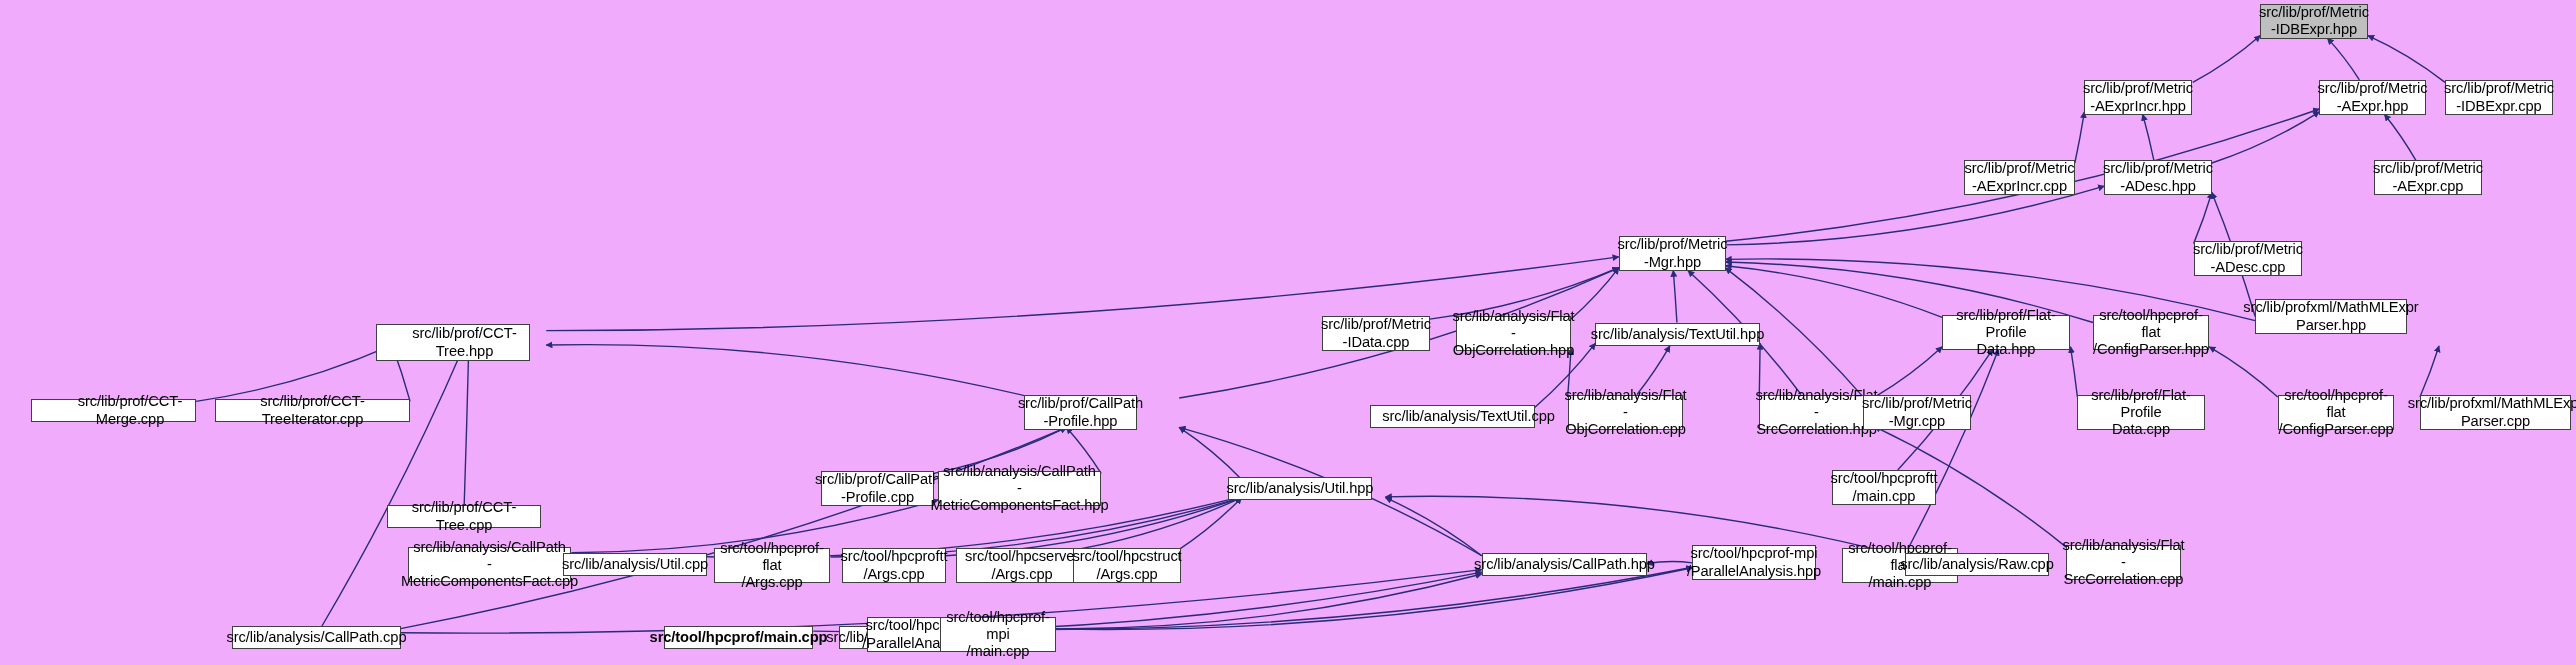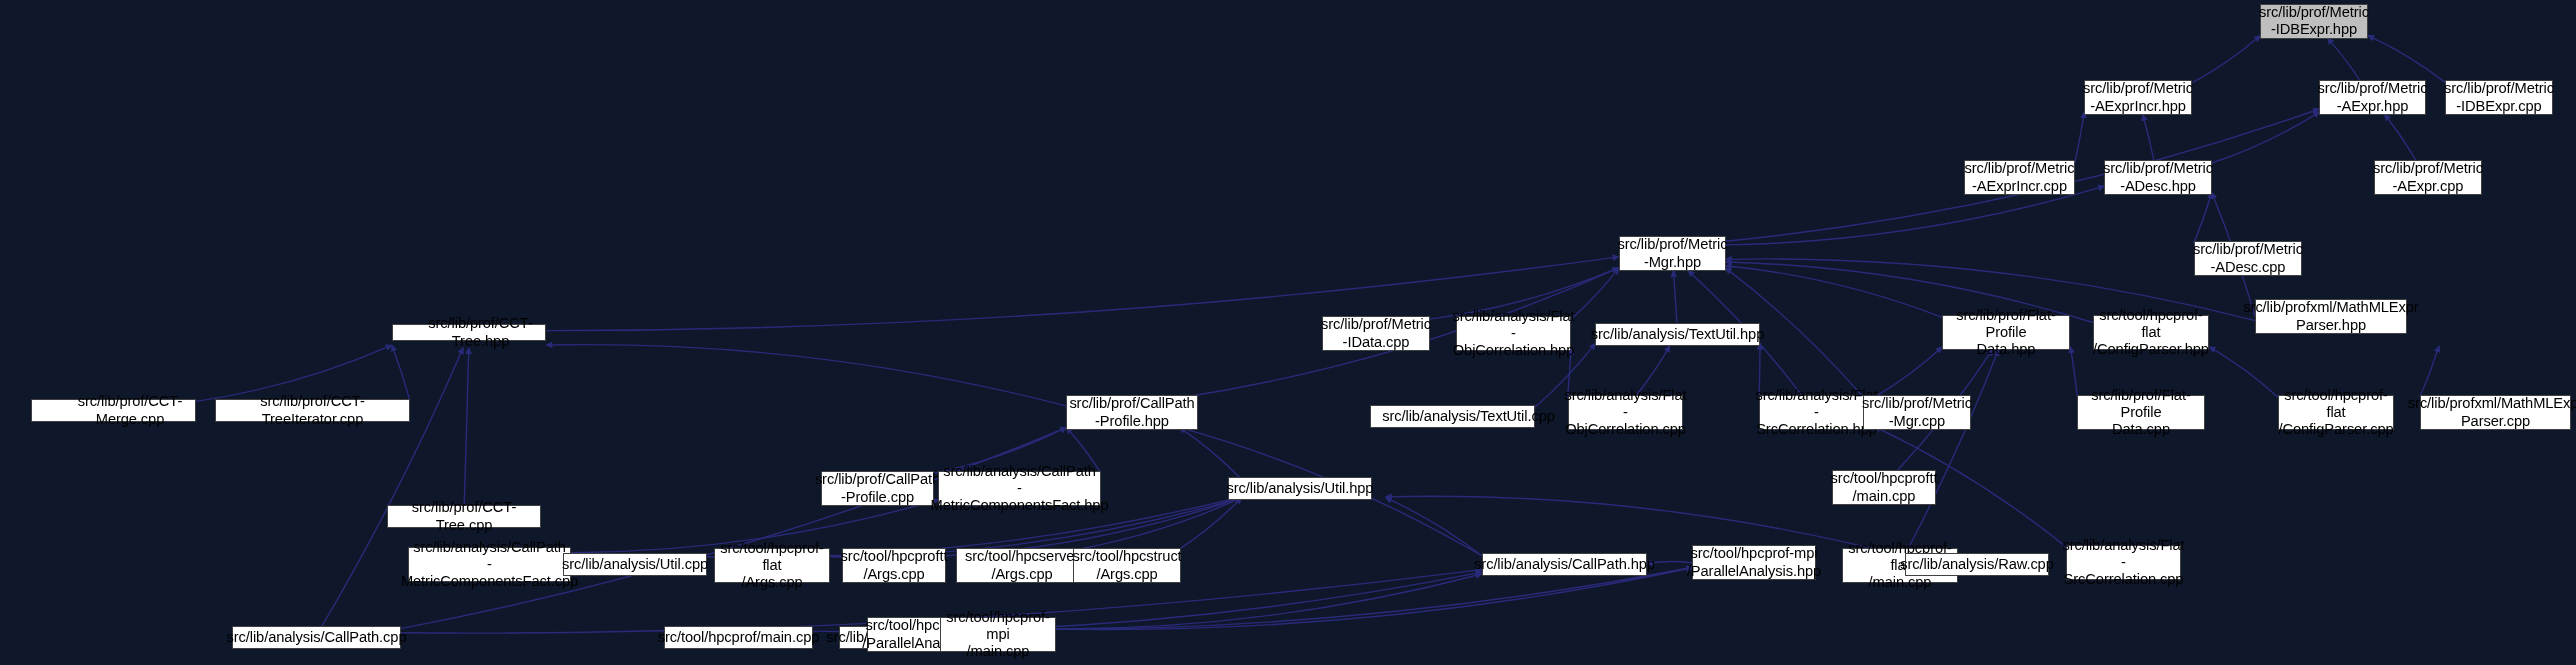--- a/index.html
+++ b/index.html
@@ -4,21 +4,21 @@
 <style>
   html, body {
     margin: 0;
     padding: 0;
     background: #ffffff;
   }
   #graph {
     position: relative;
     width: 2576px;
     height: 665px;
-    background: #0f172a;
+    background: #f0abfc;
     font-family: "Liberation Sans", sans-serif;
     overflow: hidden;
   }
   #edges {
     position: absolute;
     left: 0;
     top: 0;
     width: 2576px;
     height: 665px;
     pointer-events: none;
@@ -125,36 +125,36 @@
       <div class="node" style="left: 1964px; top: 160px; width: 111px; height: 35px;">src/lib/prof/Metric
 -AExprIncr.cpp</div>
       <div class="node" style="left: 2104px; top: 160px; width: 108px; height: 35px;">src/lib/prof/Metric
 -ADesc.hpp</div>
       <div class="node" style="left: 2374px; top: 160px; width: 108px; height: 35px;">src/lib/prof/Metric
 -AExpr.cpp</div>
       <div class="node" style="left: 2194px; top: 241px; width: 108px; height: 35px;">src/lib/prof/Metric
 -ADesc.cpp</div>
       <div class="node" style="left: 1619px; top: 236px; width: 107px; height: 35px;">src/lib/prof/Metric
 -Mgr.hpp</div>
-      <div class="node" style="left: 392px; top: 324px; width: 154px; height: 17px; padding-left: 23px;">src/lib/prof/CCT-Tree.hpp</div>
+      <div class="node" style="left: 376px; top: 324px; width: 154px; height: 37px; padding-left: 23px;">src/lib/prof/CCT-Tree.hpp</div>
       <div class="node" style="left: 31px; top: 399px; width: 165px; height: 23.4px; padding-left: 33px;">src/lib/prof/CCT-Merge.cpp</div>
       <div class="node" style="left: 215px; top: 399px; width: 195px; height: 23.4px;">src/lib/prof/CCT-TreeIterator.cpp</div>
       <div class="node" style="left: 387px; top: 505px; width: 154px; height: 23.4px;">src/lib/prof/CCT-Tree.cpp</div>
       <div class="node" style="left: 1322px; top: 316px; width: 108px; height: 35px;">src/lib/prof/Metric
 -IData.cpp</div>
       <div class="node" style="left: 1456px; top: 316px; width: 115px; height: 35px;">src/lib/analysis/Flat
 -ObjCorrelation.hpp</div>
       <div class="node" style="left: 1595px; top: 323px; width: 165px; height: 23.4px;">src/lib/analysis/TextUtil.hpp</div>
       <div class="node" style="left: 1942px; top: 315px; width: 128px; height: 35px;">src/lib/prof/Flat-Profile
 Data.hpp</div>
       <div class="node" style="left: 2093px; top: 315px; width: 116px; height: 35px;">src/tool/hpcprof-flat
 /ConfigParser.hpp</div>
       <div class="node" style="left: 2255px; top: 299px; width: 152px; height: 35px;">src/lib/profxml/MathMLExpr
 Parser.hpp</div>
-      <div class="node" style="left: 1066px; top: 395px; width: 132px; height: 35px;">src/lib/prof/CallPath
+      <div class="node" style="left: 1024px; top: 395px; width: 113px; height: 35px;">src/lib/prof/CallPath
 -Profile.hpp</div>
       <div class="node" style="left: 1370px; top: 405px; width: 165px; height: 23.4px; padding-left: 32px;">src/lib/analysis/TextUtil.cpp</div>
       <div class="node" style="left: 1568px; top: 395px; width: 115px; height: 35px;">src/lib/analysis/Flat
 -ObjCorrelation.cpp</div>
       <div class="node" style="left: 1759px; top: 395px; width: 115px; height: 35px;">src/lib/analysis/Flat
 -SrcCorrelation.hpp</div>
       <div class="node" style="left: 1863px; top: 395px; width: 108px; height: 35px;">src/lib/prof/Metric
 -Mgr.cpp</div>
       <div class="node" style="left: 2077px; top: 395px; width: 128px; height: 35px;">src/lib/prof/Flat-Profile
 Data.cpp</div>
@@ -182,21 +182,21 @@
 /Args.cpp</div>
       <div class="node" style="left: 1073px; top: 548px; width: 108px; height: 35px;">src/tool/hpcstruct
 /Args.cpp</div>
       <div class="node" style="left: 1482px; top: 553px; width: 165px; height: 23.4px;">src/lib/analysis/CallPath.hpp</div>
       <div class="node" style="left: 1692px; top: 545px; width: 124px; height: 35px;">src/tool/hpcprof-mpi
 /ParallelAnalysis.hpp</div>
       <div class="node" style="left: 1905px; top: 553px; width: 144px; height: 23.4px;">src/lib/analysis/Raw.cpp</div>
       <div class="node" style="left: 2066px; top: 545px; width: 115px; height: 35px;">src/lib/analysis/Flat
 -SrcCorrelation.cpp</div>
       <div class="node" style="left: 232px; top: 626px; width: 169px; height: 23.4px;">src/lib/analysis/CallPath.cpp</div>
-      <div class="node" style="left: 664px; top: 626px; width: 149px; height: 23.4px;">src/tool/hpcprof/main.cpp</div>
+      <div class="node" style="left: 664px; top: 626px; width: 149px; height: 23.4px; font-weight: bold;">src/tool/hpcprof/main.cpp</div>
       <div class="node" style="left: 839px; top: 626px; width: 187px; height: 23.4px;">src/lib/analysis/ArgsHPCProf.cpp</div>
       <div class="node" style="left: 867px; top: 617px; width: 124px; height: 35px;">src/tool/hpcprof-mpi
 /ParallelAnalysis.cpp</div>
       <div class="node" style="left: 940px; top: 617px; width: 116px; height: 35px;">src/tool/hpcprof-mpi
 /main.cpp</div>
     </div>
 </div>
 
 
 </body></html>

